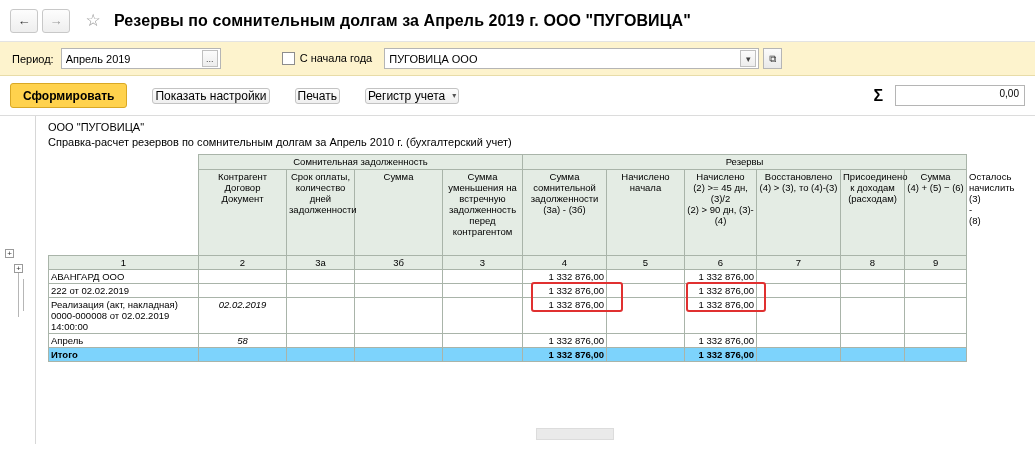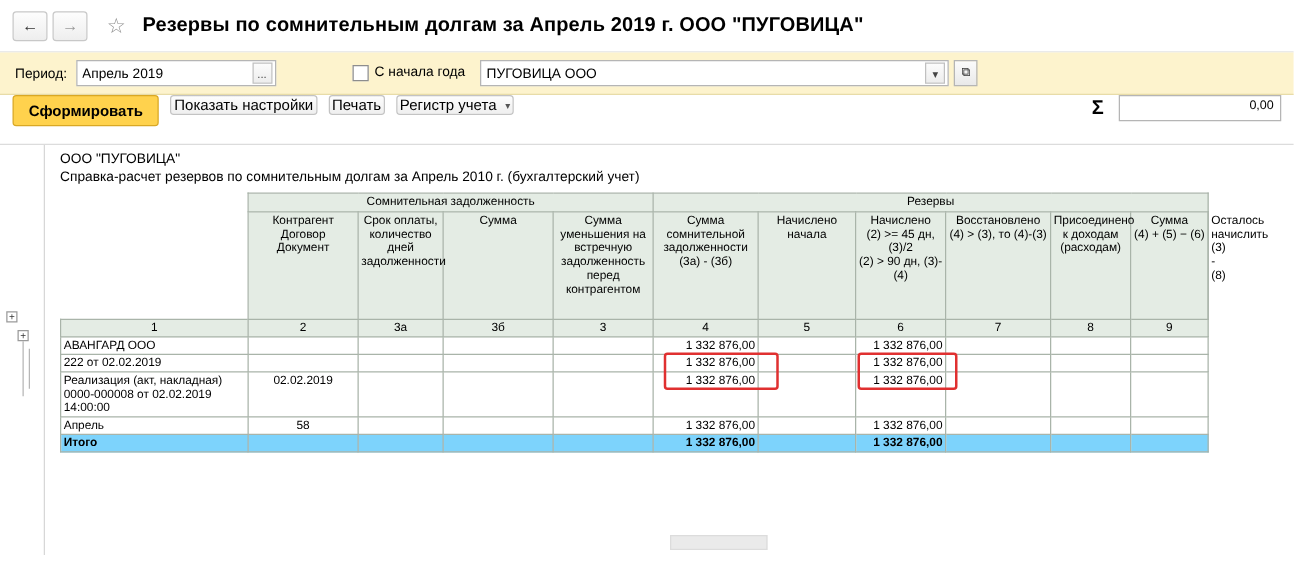--- a/index.html
+++ b/index.html
@@ -92,24 +92,25 @@
     margin-left: 4px;
     display: flex; align-items: center; justify-content: center;
     font-size: 10px; color: #333;
     cursor: pointer;
   }
 
   
   .cmdbar {
     height: 40px;
     display: flex;
-    align-items: flex-start;
+    align-items: center;
     padding: 0 10px;
     background: #fff;
     border-bottom: 1px solid #dcdcdc;
+    gap: 16px;
   }
   .btn-primary {
     background: #ffd24d;
     border: 1px solid #d9a825;
     border-radius: 3px;
     height: 25px;
     padding: 0 12px;
     font-weight: bold;
     font-size: 12px;
     display: flex; align-items: center;
@@ -186,21 +187,21 @@
     font-weight: normal;
     line-height: 11px;
   }
   th.grp { height: 15px; }
   th.colhead { height: 86px; vertical-align: middle; }
   td.numrow {
     background: #e4ece4;
     text-align: center;
     height: 14px;
   }
-  td.c { text-align: center; }
+  td.c { text-align: center; font-style: italic; }
   td.r { text-align: right; padding-right: 4px; }
   td.body { background: #fff; height: 13px; }
   tr.total td { font-weight: bold; background: #7dd3fc; }
   .ind1 { padding-left: 4px; }
   .ind2 { padding-left: 14px; }
   .ind3 { padding-left: 26px; }
 
   
   .hl {
     position: absolute;

